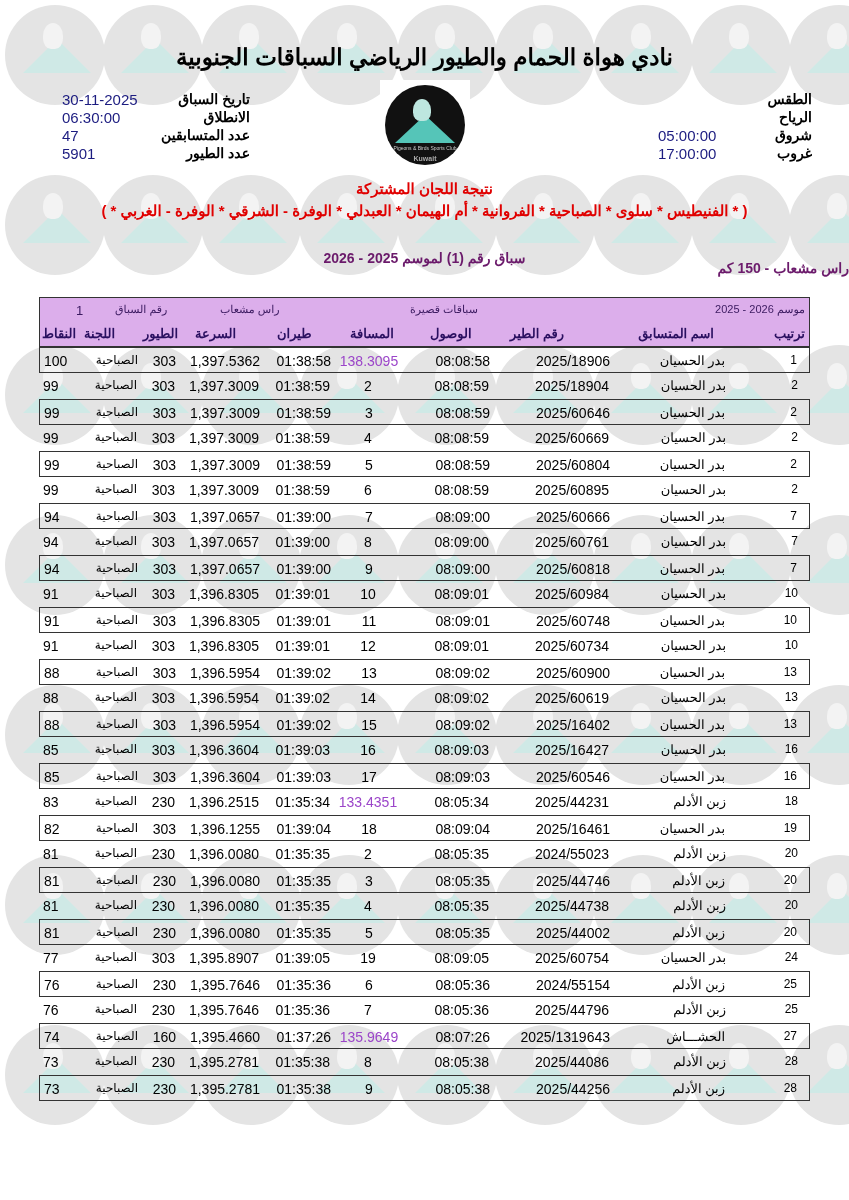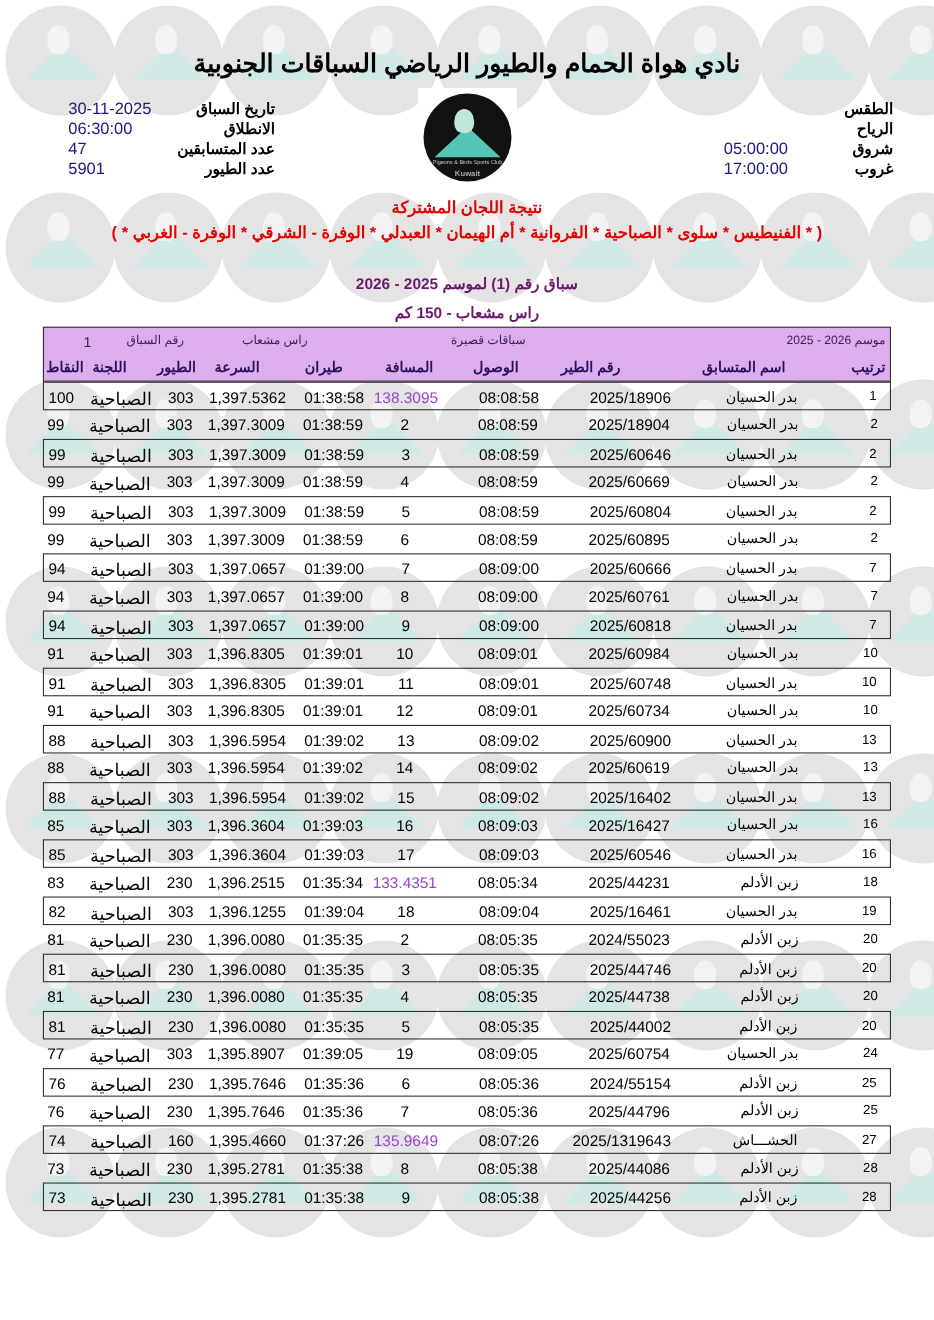--- a/index.html
+++ b/index.html
@@ -29,40 +29,40 @@
   .right-info .val { position:absolute; left:8px; font-size:15px; }
   .logo { position:absolute; left:380px; top:80px; width:90px; height:90px; background:#fff; }
   .logo .circ { position:absolute; left:5px; top:5px; width:80px; height:80px; border-radius:50%; background:#111; overflow:hidden; }
   .logo .tri { position:absolute; left:10px; top:30px; width:0; height:0; border-left:30px solid transparent; border-right:30px solid transparent; border-bottom:28px solid #55c5b8; }
   .logo .bird { position:absolute; left:28px; top:14px; width:18px; height:22px; background:#bde6df; border-radius:50% 50% 40% 40%; }
   .logo .txt { position:absolute; left:0; width:80px; text-align:center; font-size:5px; color:#ccc; top:60px; }
   .logo .kw { position:absolute; left:0; width:80px; text-align:center; font-size:7px; color:#aaa; top:70px; font-weight:bold; }
   .red-title { position:absolute; top:180px; left:0; width:849px; text-align:center; color:#e00000; font-weight:bold; font-size:15px; direction:rtl; }
   .red-sub { position:absolute; top:202px; left:0; width:849px; text-align:center; color:#e00000; font-weight:bold; font-size:15px; direction:rtl; }
   .race-title { position:absolute; top:250px; left:0; width:849px; text-align:center; color:#6b1a6b; font-weight:bold; font-size:14px; direction:rtl; }
-  .race-sub { position:absolute; top:276px; left:0; width:849px; text-align:center; color:#6b1a6b; font-weight:bold; font-size:14px; direction:rtl; }
+  .race-sub { position:absolute; top:260px; left:0; width:849px; color:#6b1a6b; font-weight:bold; font-size:14px; direction:rtl; }
   .table-wrap { position:absolute; left:39px; top:297px; width:771px; }
   .thead { background:rgba(214,160,232,0.85); border:1px solid #333; }
   .meta-row { height:22px; position:relative; font-size:11px; color:#3b1a60; }
   .meta-row span { position:absolute; top:5px; }
   .hdr-row { height:26px; position:relative; font-size:13px; font-weight:bold; color:#2a1060; direction:rtl; }
   .hdr-row span { position:absolute; top:6px; }
   .row { height:26px; position:relative; font-size:14px; }
   .row.boxed { border:1px solid #333; box-sizing:border-box; }
   .row span { position:absolute; top:5px; white-space:nowrap; }
   .c-rank { right:12px; width:30px; text-align:right; font-size:12px; }
   .c-name { right:84px; width:110px; text-align:right; font-size:13px; direction:rtl; }
   .c-ring { left:450px; width:120px; text-align:right; }
   .c-arr { left:386px; width:64px; text-align:right; }
   .c-dist { left:293px; width:72px; text-align:center; }
   .c-dist.purple { color:#9b45c9; }
   .c-fly { left:225px; width:66px; text-align:right; }
   .c-speed { left:140px; width:80px; text-align:right; }
   .c-birds { left:108px; width:28px; text-align:right; }
-  .c-team { left:40px; width:58px; text-align:right; font-size:16px; direction:rtl; }
+  .c-team { left:40px; width:58px; text-align:right; font-size:12px; direction:rtl; }
   .c-pts { left:4px; width:28px; text-align:left; }
   .page-num { position:absolute; top:1134px; left:0; width:849px; text-align:center; font-weight:bold; font-size:14px; direction:rtl; }
 </style>
 </head>
 <body>
 
 <div class="wm-layer" id="wm">
     <div class="wm" style="left: 5px; top: 5px;"></div>
     <div class="wm" style="left: 103px; top: 5px;"></div>
     <div class="wm" style="left: 201px; top: 5px;"></div>

